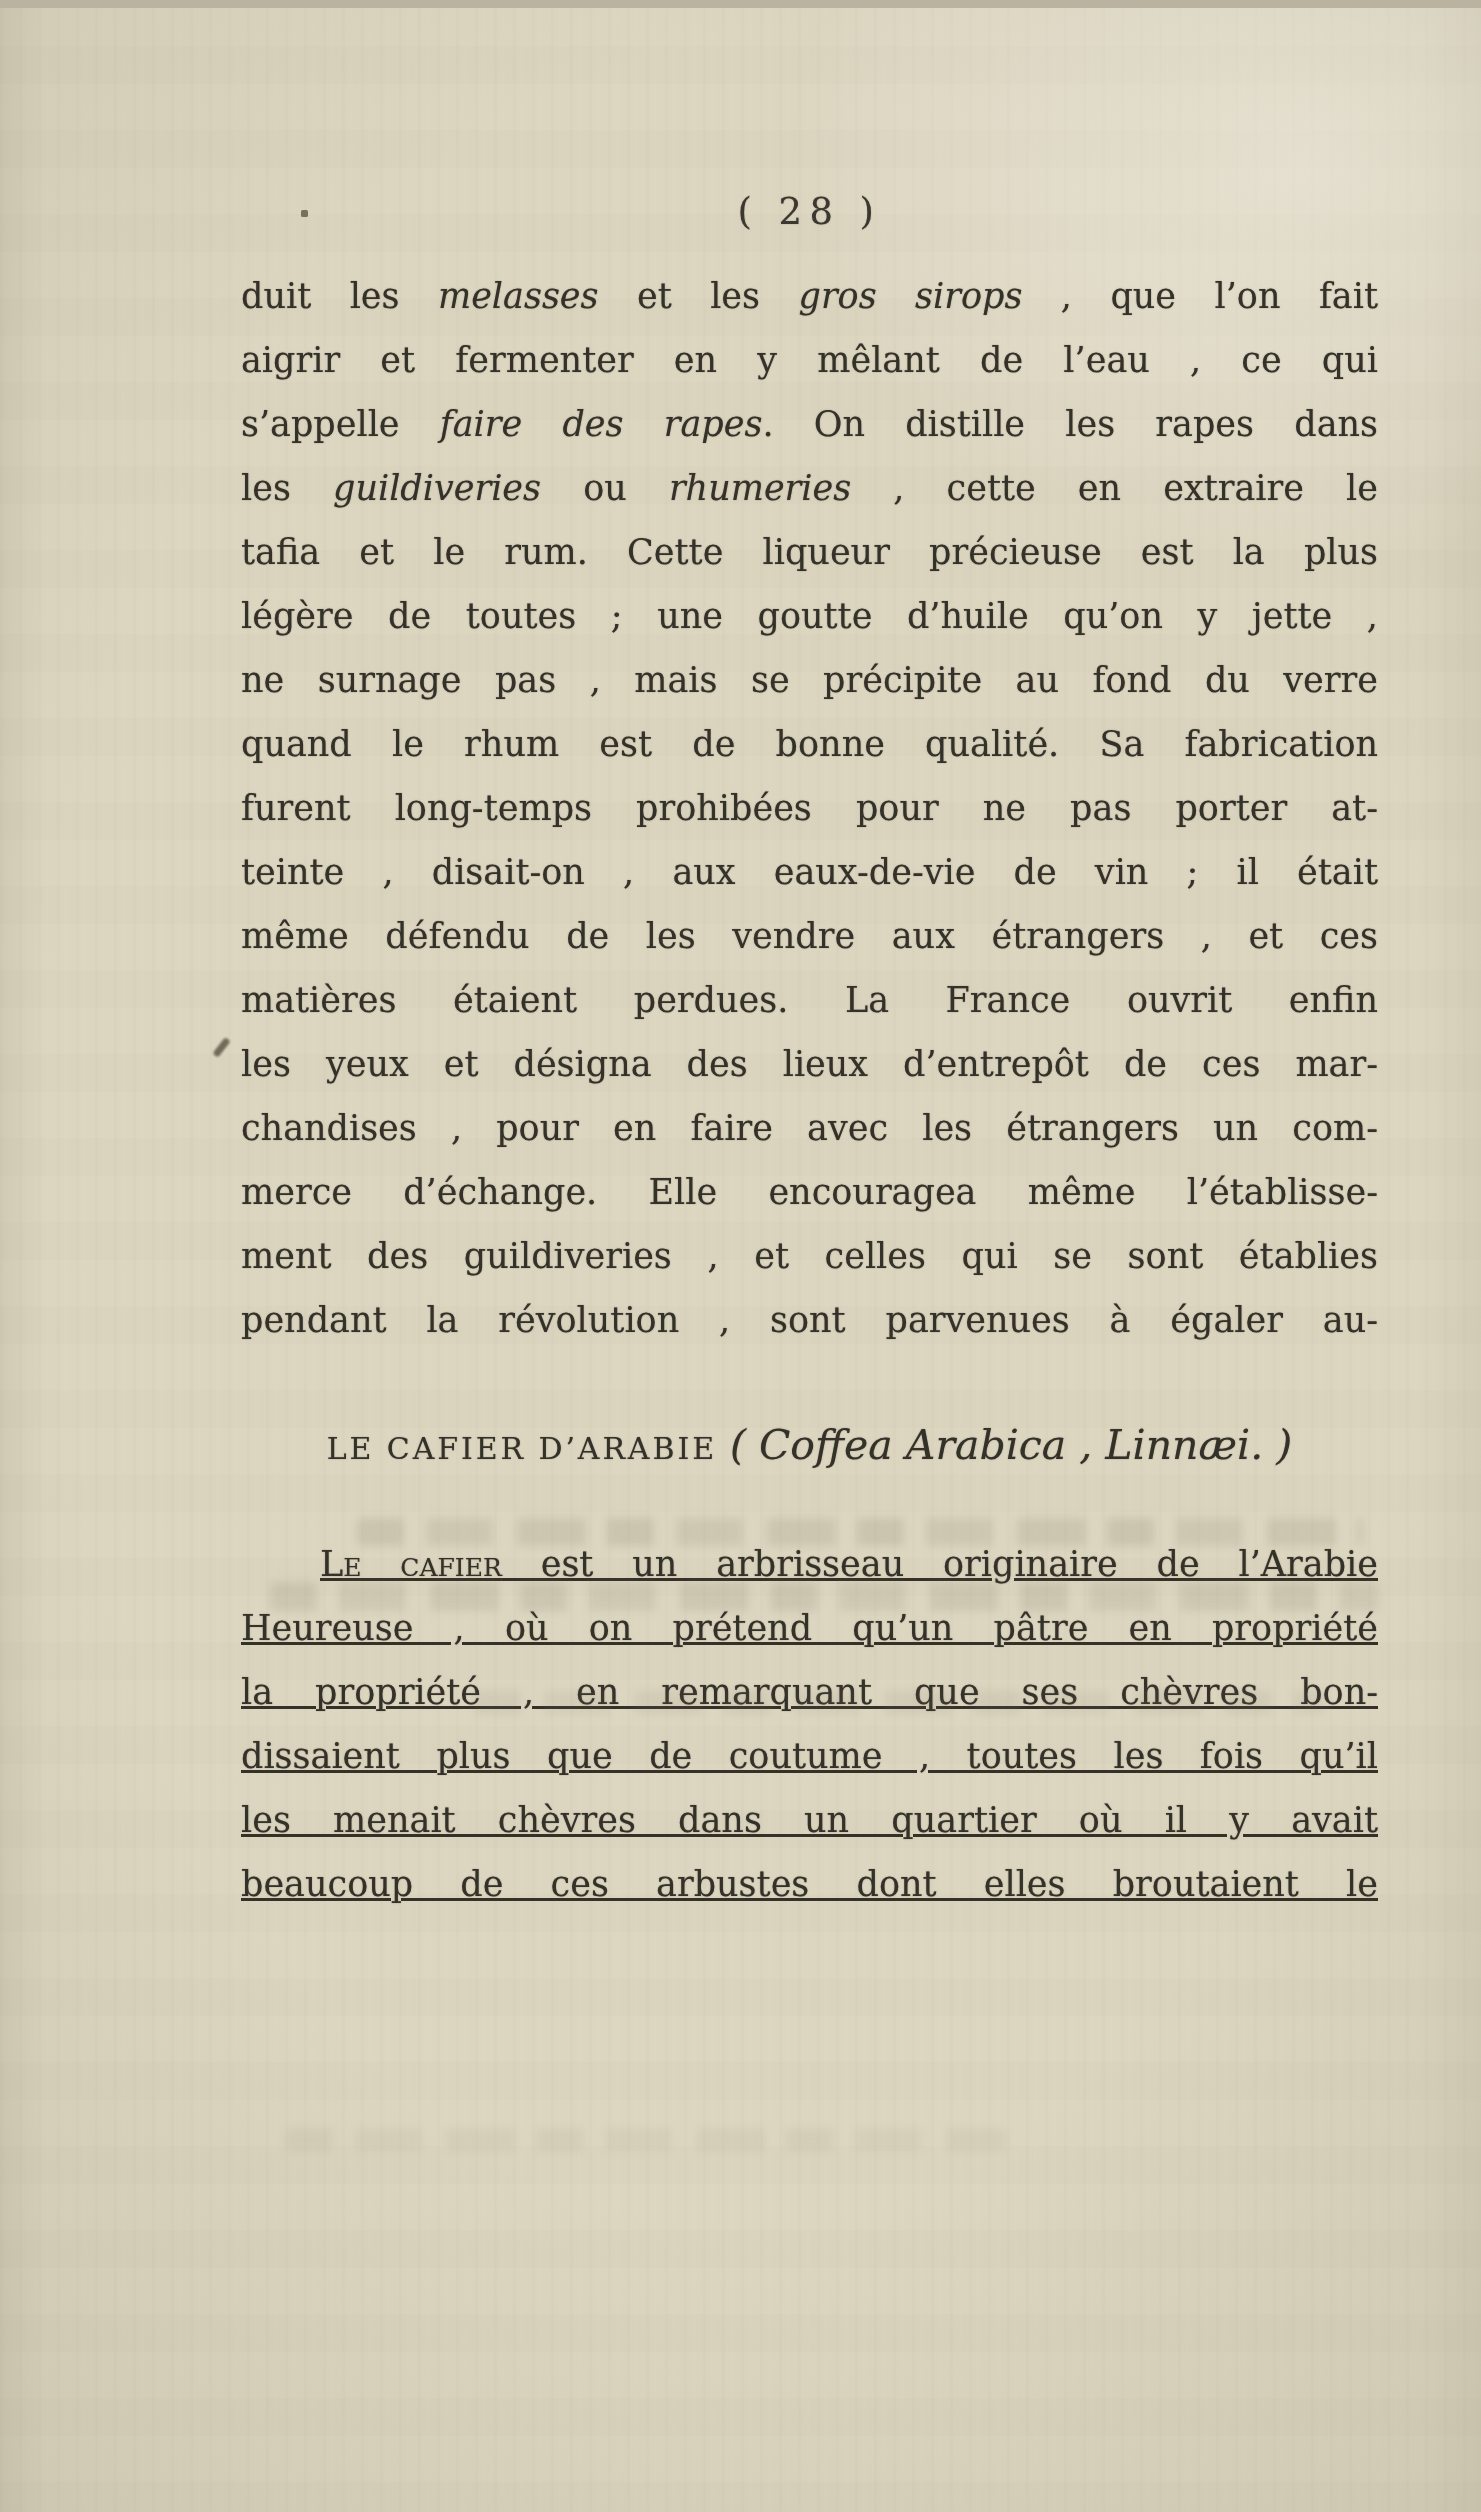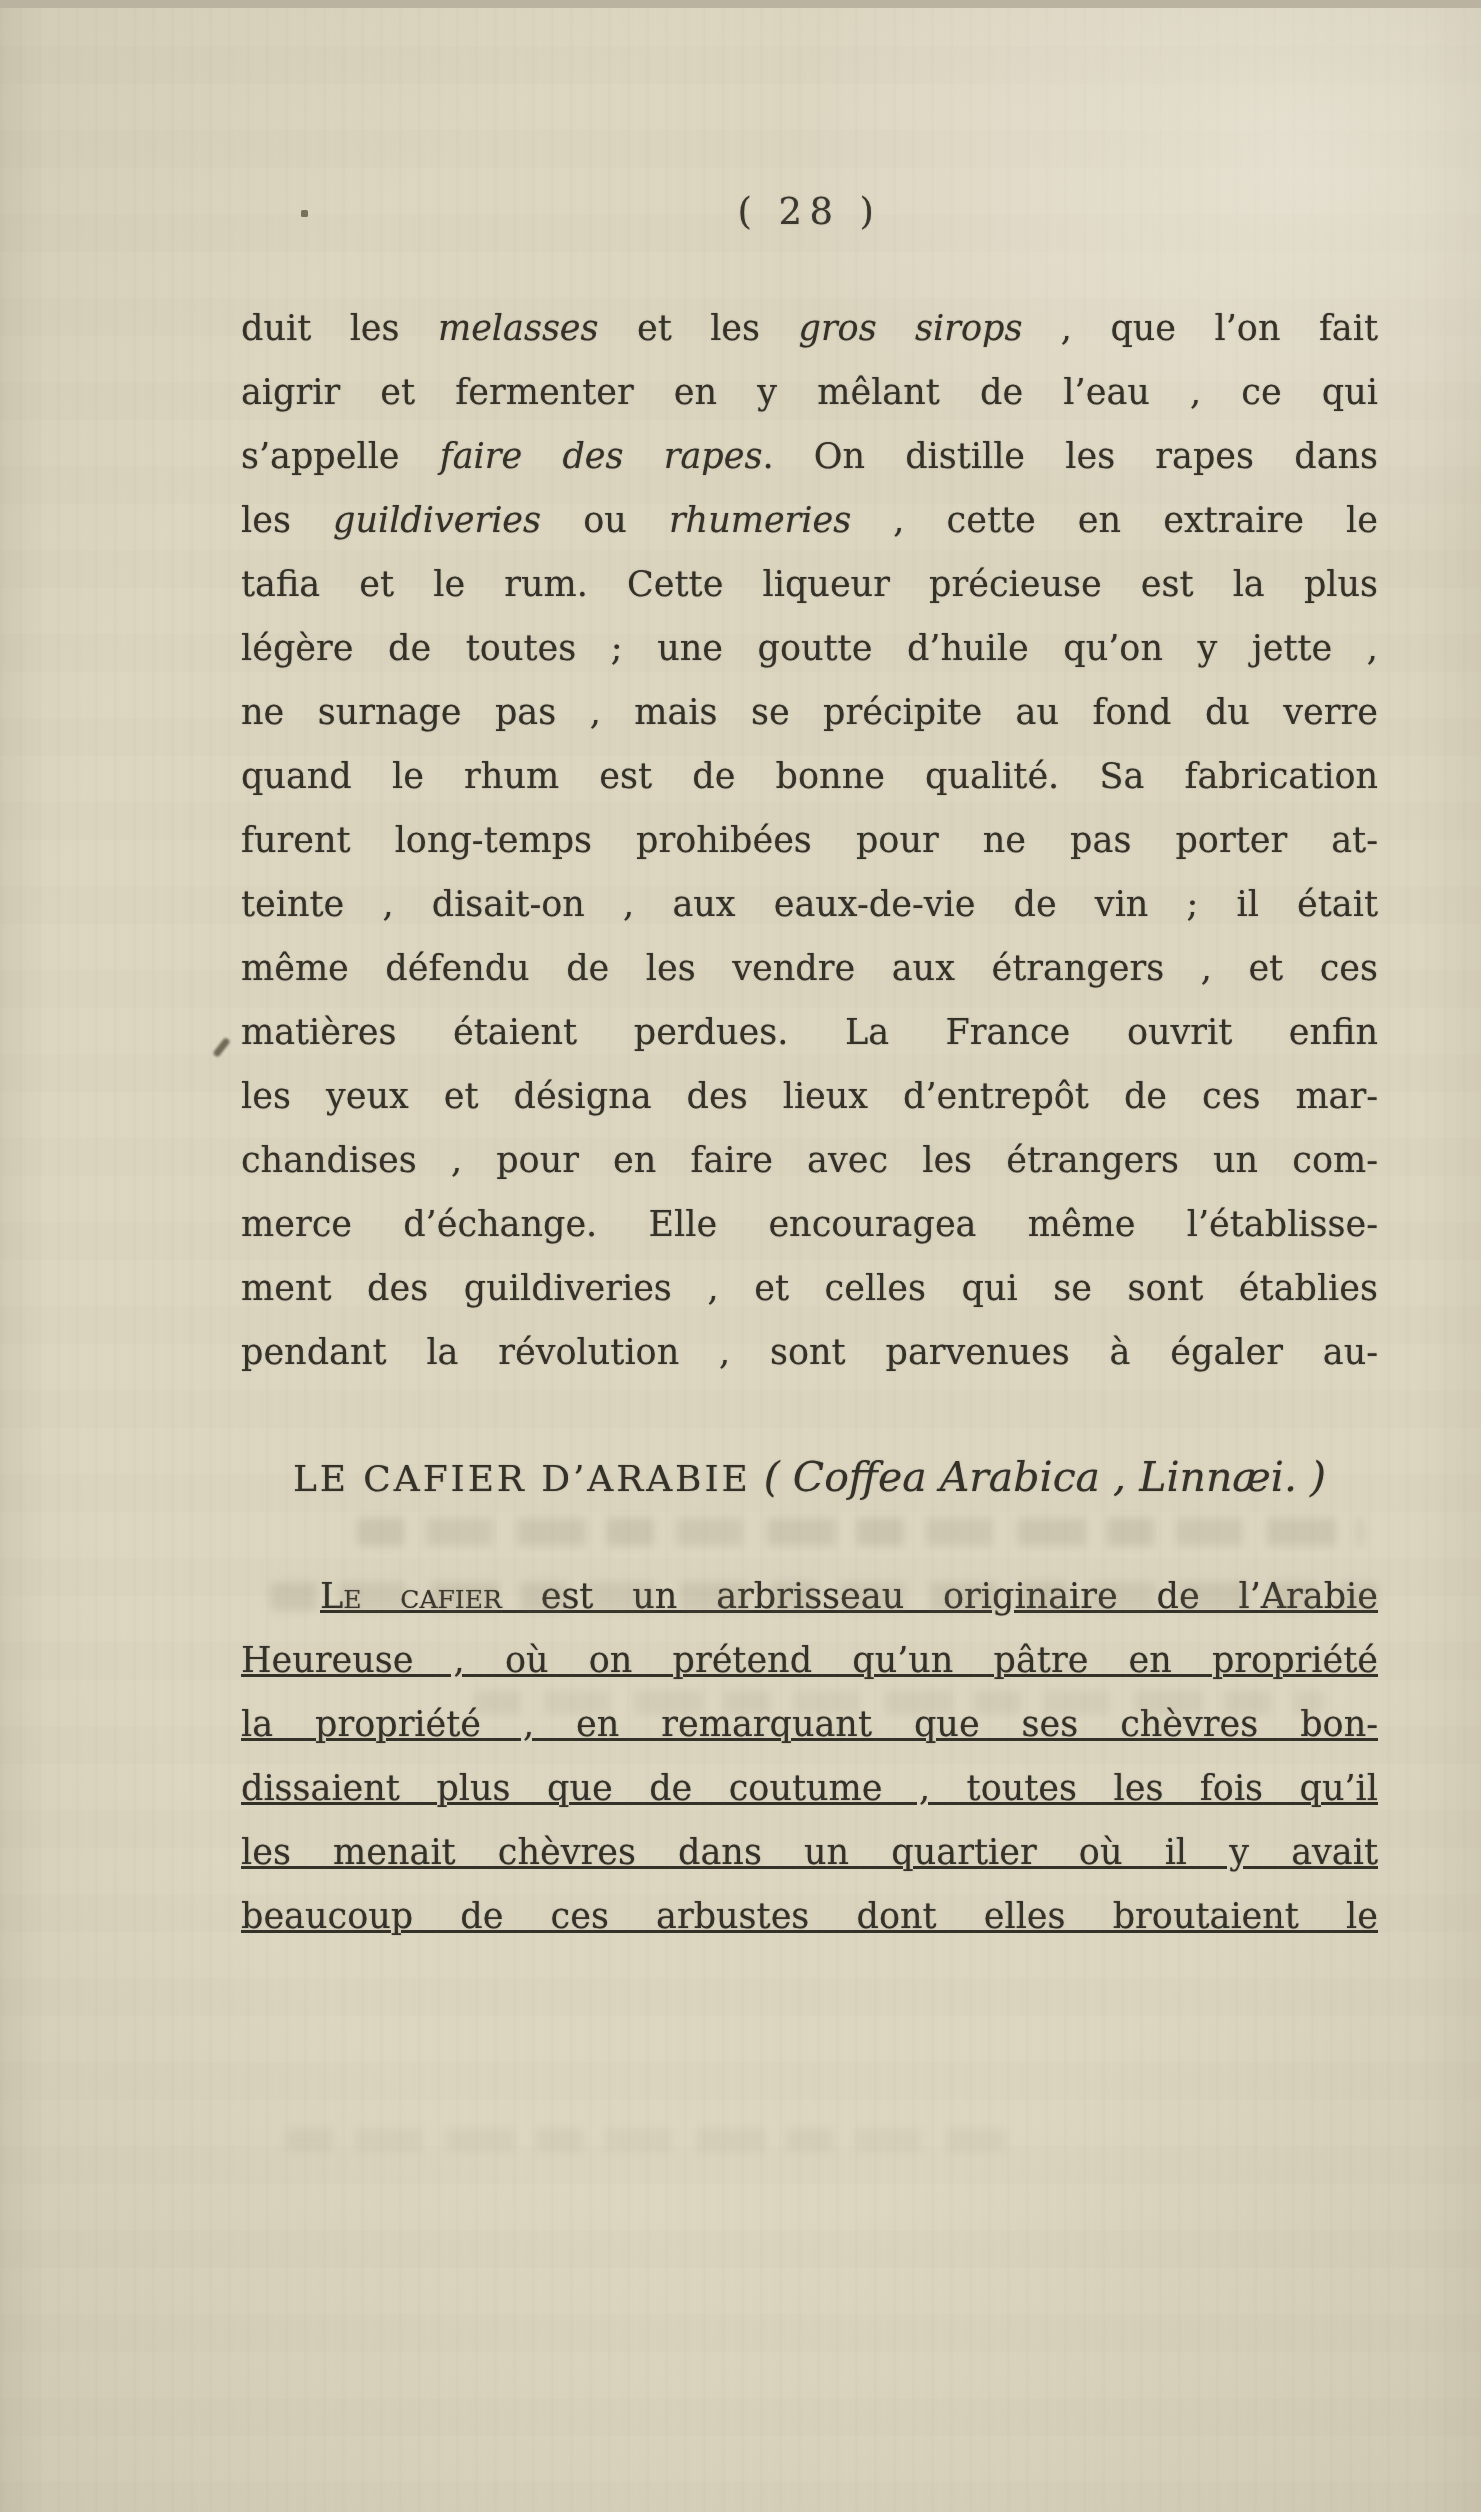--- a/index.html
+++ b/index.html
@@ -18,38 +18,38 @@
     font-family:"DejaVu Serif","Liberation Serif",serif;
     color:#343129;
   }
   .pagenum{
     position:absolute;left:241px;top:182px;width:1137px;
     text-align:center;font-size:37px;letter-spacing:7.4px;
     color:#3b3830;
     text-shadow:0 0 1.2px rgba(59,56,48,0.5);
   }
   .textblock{
-    position:absolute;left:241px;top:288px;width:1137px;
+    position:absolute;left:241px;top:256px;width:1137px;
     font-size:35px;
     text-shadow:0 0 1.3px rgba(56,53,44,0.55);
   }
   .para .line{
     line-height:64px;height:64px;
     text-align:justify;text-align-last:justify;
     white-space:nowrap;
   }
   .para .line.last{text-align-last:left;}
   .para .line.indent{padding-left:79px;}
   .it{font-style:italic;}
   .sc{font-variant:small-caps;}
   .heading{
     margin-top:61px;height:65px;line-height:65px;
     text-align:center;white-space:nowrap;
   }
-  .heading .caps{font-size:36px;letter-spacing:2.9px;}
+  .heading .caps{font-size:30px;letter-spacing:2.9px;}
   .heading .hparen,.heading .hlatin{font-size:41px;font-style:italic;}
   .para.p2{margin-top:54px;text-decoration:underline;}
   .ghost{
     position:absolute;
     filter:blur(4.1px);
     opacity:0.33;
     background:repeating-linear-gradient(90deg,
       rgba(125,118,96,0.55) 0 47px, rgba(125,118,96,0) 47px 69px,
       rgba(125,118,96,0.45) 69px 136px, rgba(125,118,96,0) 136px 160px,
       rgba(125,118,96,0.5) 160px 229px, rgba(125,118,96,0) 229px 250px);

